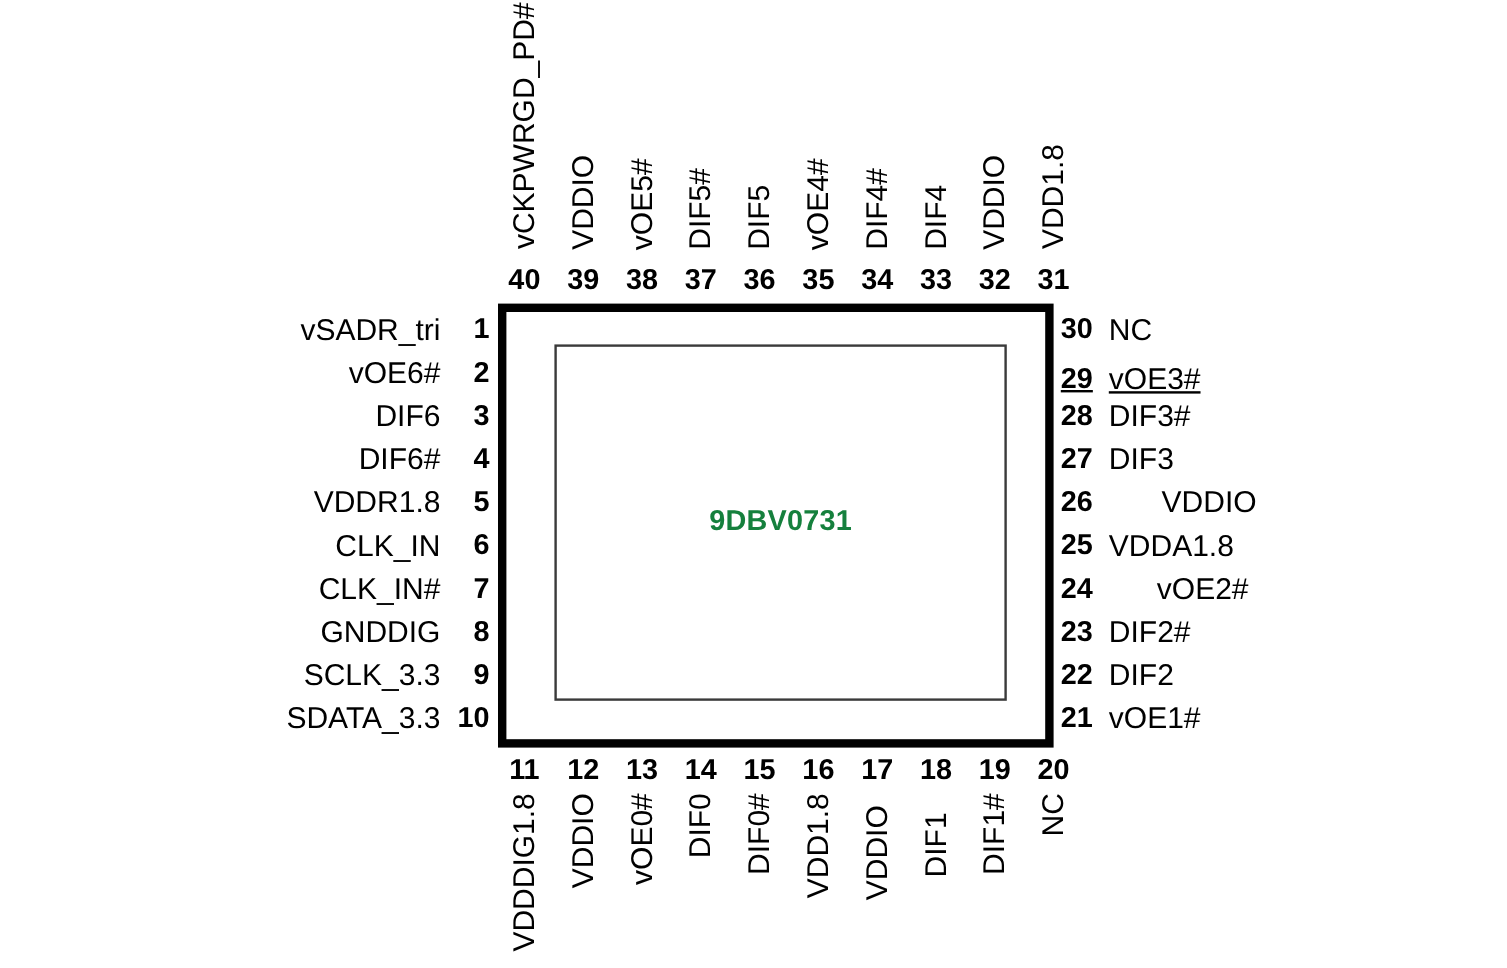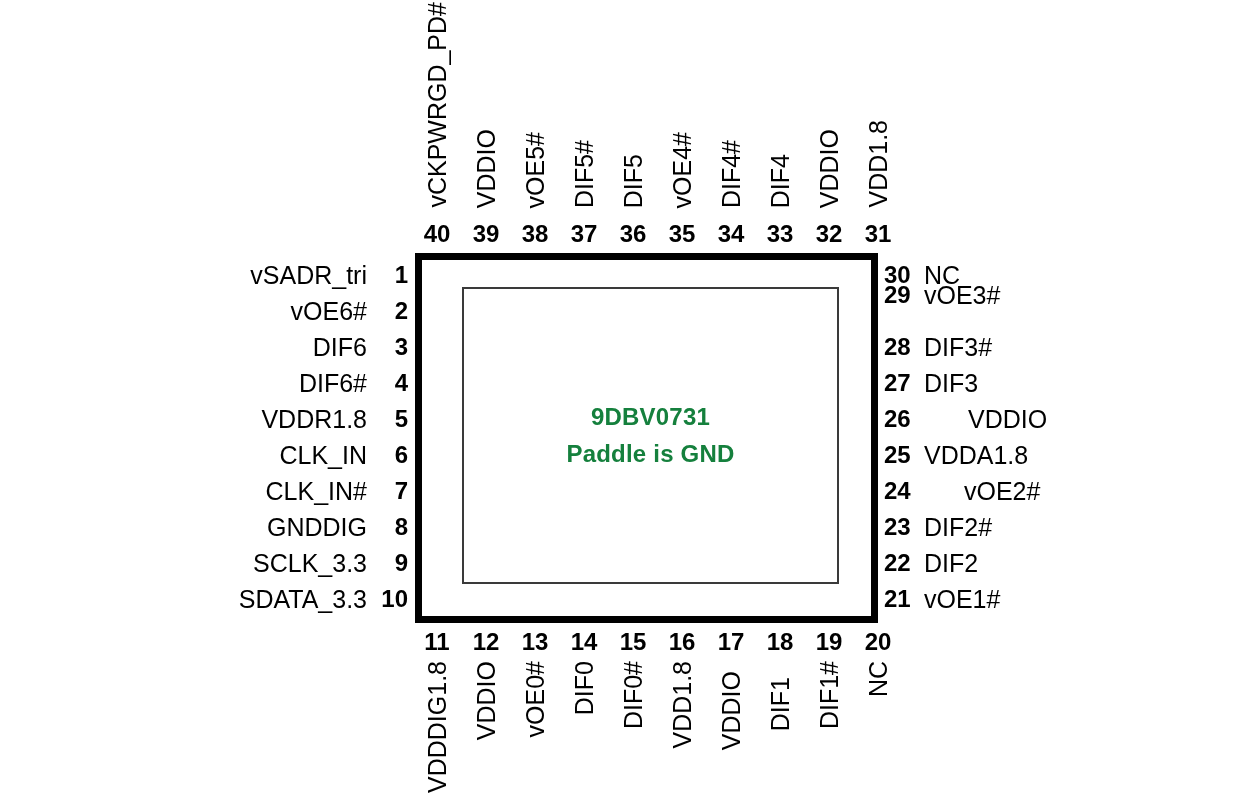--- a/index.html
+++ b/index.html
@@ -114,21 +114,20 @@
 </head>
 <body>
 
 <div id="stage">
 
   <div id="package-outline"></div>
   <div id="paddle-outline"></div>
 
   <div id="part-text">
     <div class="line">9DBV0731</div>
-    <div class="line">Paddle is GND</div>
   </div>
 
   <div id="left-pins">
       <div class="side-row left" style="top: 260px;">
         <span class="pin-label">vSADR_tri</span>
         <span class="pin-num">1</span>
       </div>
       <div class="side-row left" style="top: 296px;">
         <span class="pin-label">vOE6#</span>
         <span class="pin-num">2</span>
@@ -164,21 +163,21 @@
       <div class="side-row left" style="top: 584px;">
         <span class="pin-label">SDATA_3.3</span>
         <span class="pin-num">10</span>
       </div>
     </div>
   <div id="right-pins">
       <div class="side-row right" style="top: 260px;">
         <span class="pin-num">30</span>
         <span class="pin-label">NC</span>
       </div>
-      <div class="side-row right" style="top: 280px;">
+      <div class="side-row right" style="top: 301px; text-decoration: underline;">
         <span class="pin-num">29</span>
         <span class="pin-label">vOE3#</span>
       </div>
       <div class="side-row right" style="top: 332px;">
         <span class="pin-num">28</span>
         <span class="pin-label">DIF3#</span>
       </div>
       <div class="side-row right" style="top: 368px;">
         <span class="pin-num">27</span>
         <span class="pin-label">DIF3</span>

